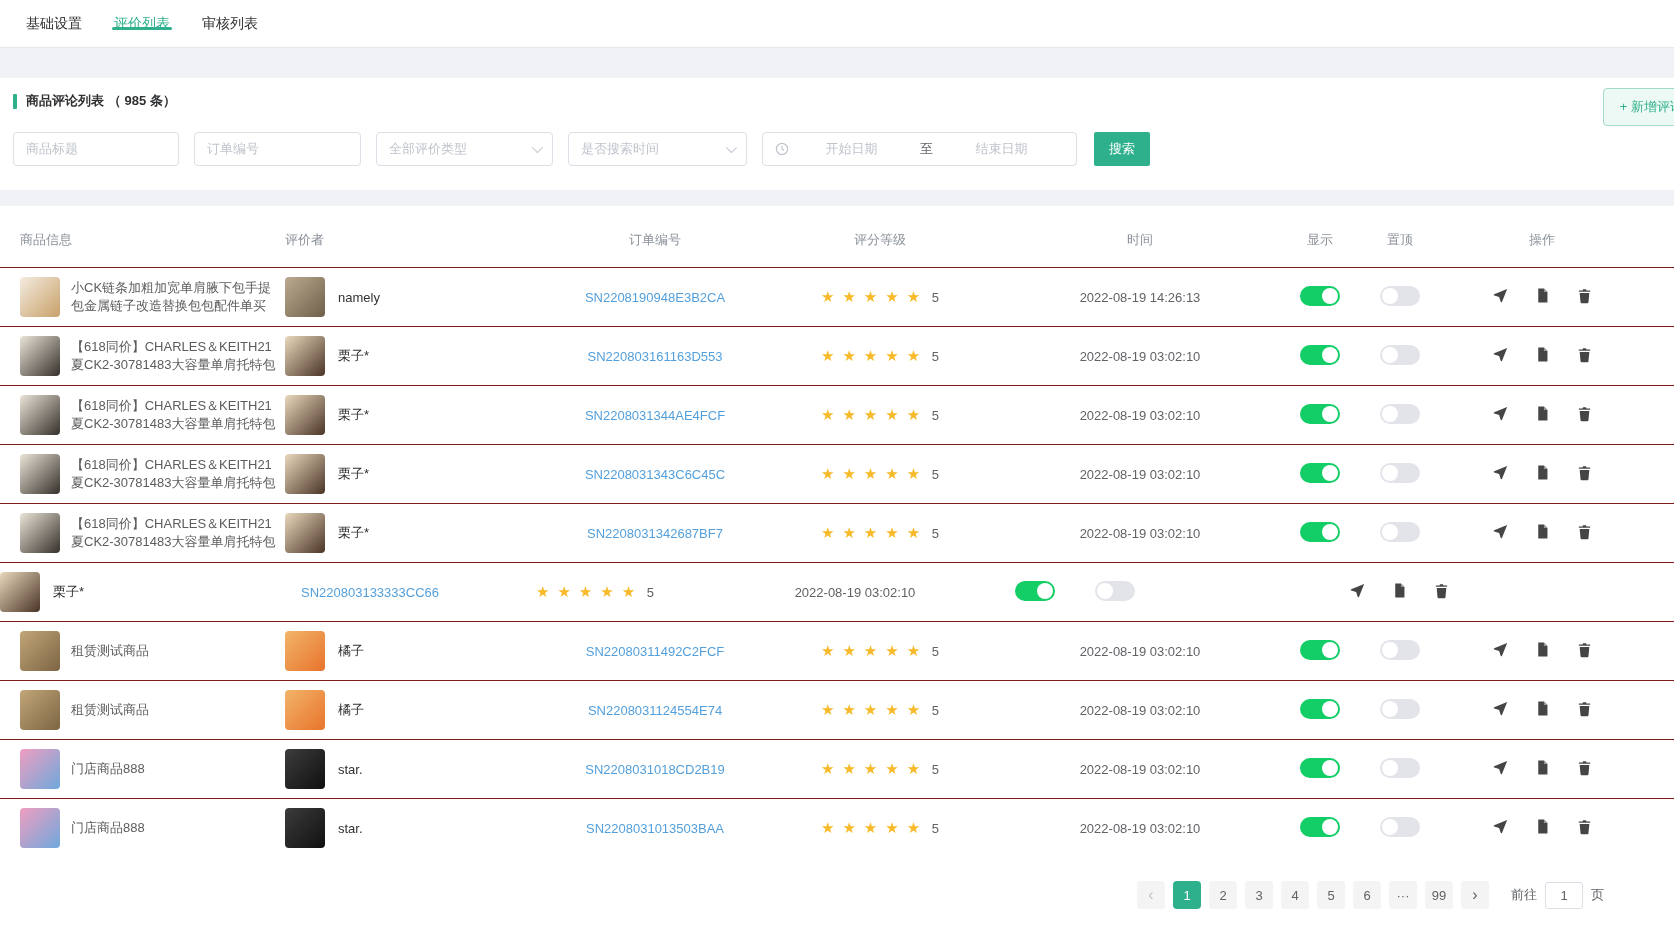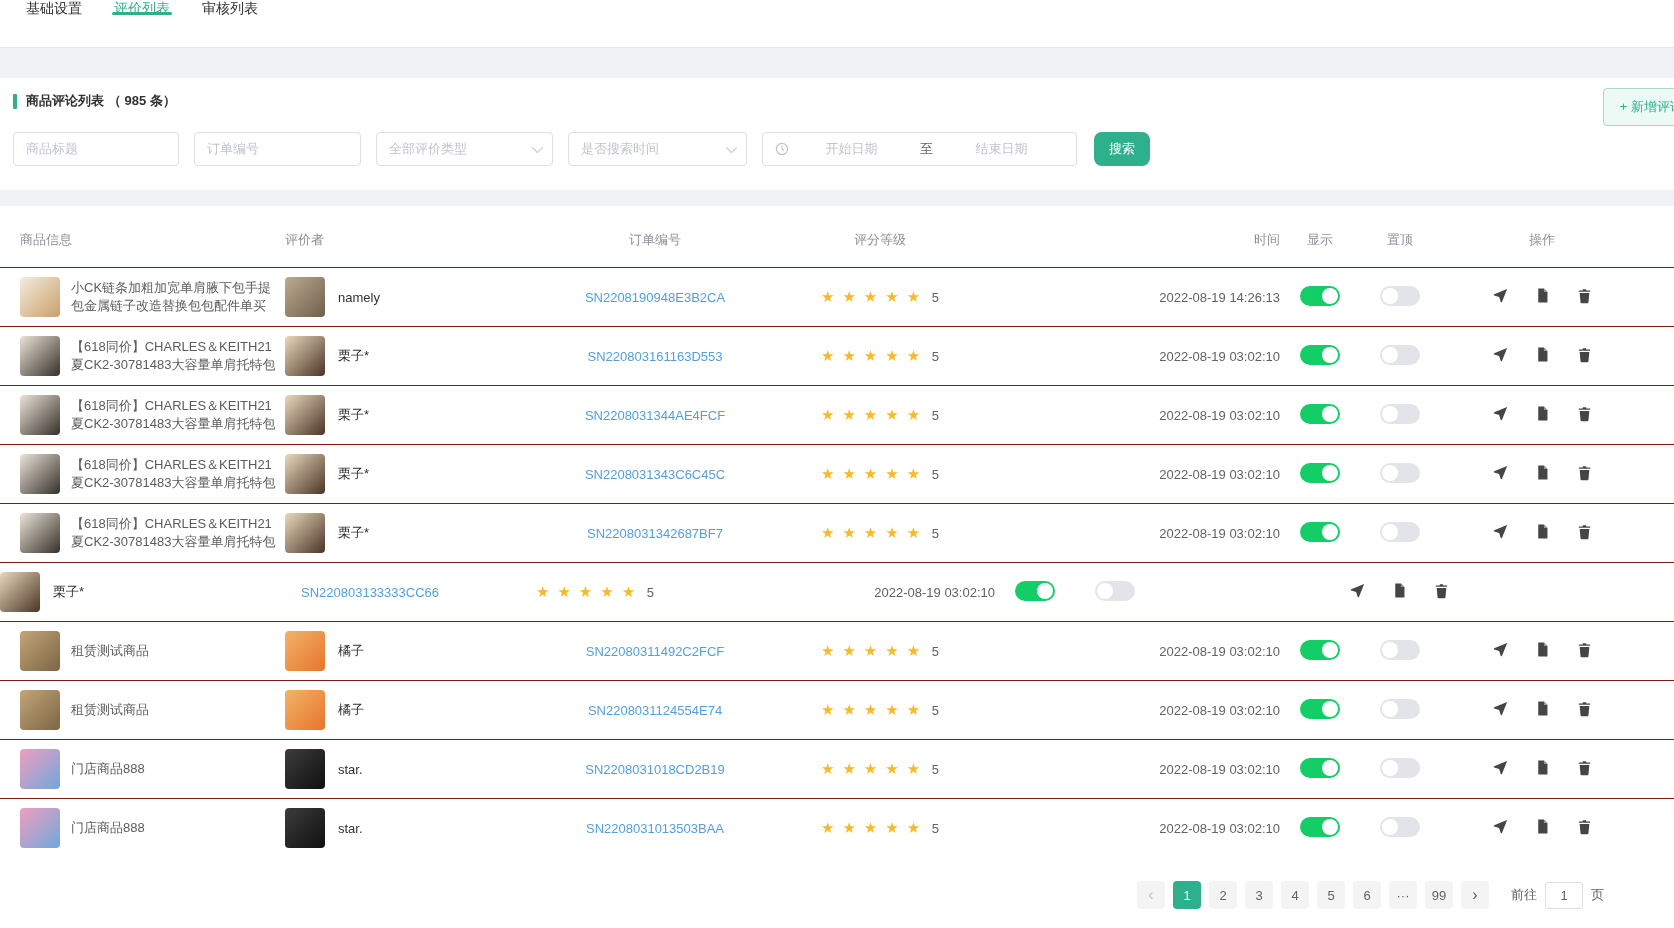--- a/index.html
+++ b/index.html
@@ -3,21 +3,21 @@
 <meta charset="utf-8">
 <style>
   * { box-sizing: border-box; margin: 0; padding: 0; }
   html,body { width:1674px; height:928px; overflow:hidden; }
   body {
     font-family: "Liberation Sans", "DejaVu Sans", sans-serif;
     font-size: 13px; color:#333; background:#f1f2f5;
   }
   
   .tabbar { background:#fff; height:48px; border-bottom:1px solid #e6e8eb;
-            display:flex; align-items:flex-start; padding-left:10px; }
+            display:flex; align-items:center; padding-left:10px; }
   .tab { margin:0 16px; font-size:14px; color:#303133; display:flex; align-items:center;
          position:relative; cursor:pointer; }
   .tab.active { color:#2fb08c; }
   .tab.active::after { content:""; position:absolute; left:-2px; right:-2px; bottom:3px;
                        height:3px; border-radius:2px; background:#2fb08c; }
   
   .filter-card { background:#fff; margin-top:30px; padding:14px 14px 24px 13px; position:relative; }
   .panel-head { display:flex; align-items:center;text-align:right; }
   .green-bar { width:4px; height:15px; background:#2fb08c; margin-right:9px; border-radius:1px; }
   .panel-title { font-weight:bold; color:#303133; font-size:13px; }
@@ -30,30 +30,30 @@
   .f-input { width:166px; }
   .f-input2 { width:167px; }
   .f-select1 { width:177px; justify-content:space-between; cursor:pointer;align-items:center; }
   .f-select2 { width:179px; justify-content:space-between; cursor:pointer; }
   .chev { width:8px; height:8px; border-right:1px solid #c0c4cc; border-bottom:1px solid #c0c4cc;
           transform:rotate(45deg) translateY(-2px); }
   .f-date { width:315px; justify-content:flex-start; }
   .f-date .ph { flex:1; text-align:center; color:#bfc4cc; }
   .f-date .sep { color:#606266; padding:0 6px; }
   .clock-svg { width:14px; height:14px; stroke:#c0c4cc; fill:none; stroke-width:1.4; }
-  .search-btn { width:56px; height:34px; background:#2fb08c; border:none; border-radius:8px;
+  .search-btn { width:56px; height:34px; background:#2fb08c; border:none; border-radius:2px;
                 color:#fff; font-size:13px; cursor:pointer; margin-left:2px; }
   
   .table-card { background:#fff; margin-top:16px; height:726px; position:relative; }
   .thead { display:flex; align-items:center; padding-top:7px; height:61px; color:#8b919a; font-size:13px; }
   .col-product { flex:0 0 285px; padding-left:20px; }
   .col-reviewer { flex:0 0 265px; }
   .col-order { flex:0 0 210px; text-align:center; }
   .col-rating { flex:0 0 240px; text-align:center; }
-  .col-time { flex:0 0 280px; text-align:right; }
+  .col-time { flex:0 0 280px; text-align:center; }
   .col-show, .col-top { flex:0 0 80px; text-align:center; }
   .col-actions { flex:1 1 auto; text-align:center; padding-right:30px; }
   .trow { display:flex; align-items:center; height:59px; border-top:1px solid #7f1d1d; }
   .pcell { display:flex; align-items:center; }
   .thumb { width:40px; height:40px; border-radius:4px; flex:0 0 40px; margin-right:11px; }
   .ptitle { color:#5c5c5c; line-height:1.35; max-height:36px; overflow:hidden; width:212px; }
   .rcell { display:flex; align-items:center; }
   .avatar { width:40px; height:40px; border-radius:4px; flex:0 0 40px; margin-right:13px; }
   .rname { color:#303133; }
   .order-link { color:#539fdb; cursor:pointer; }

